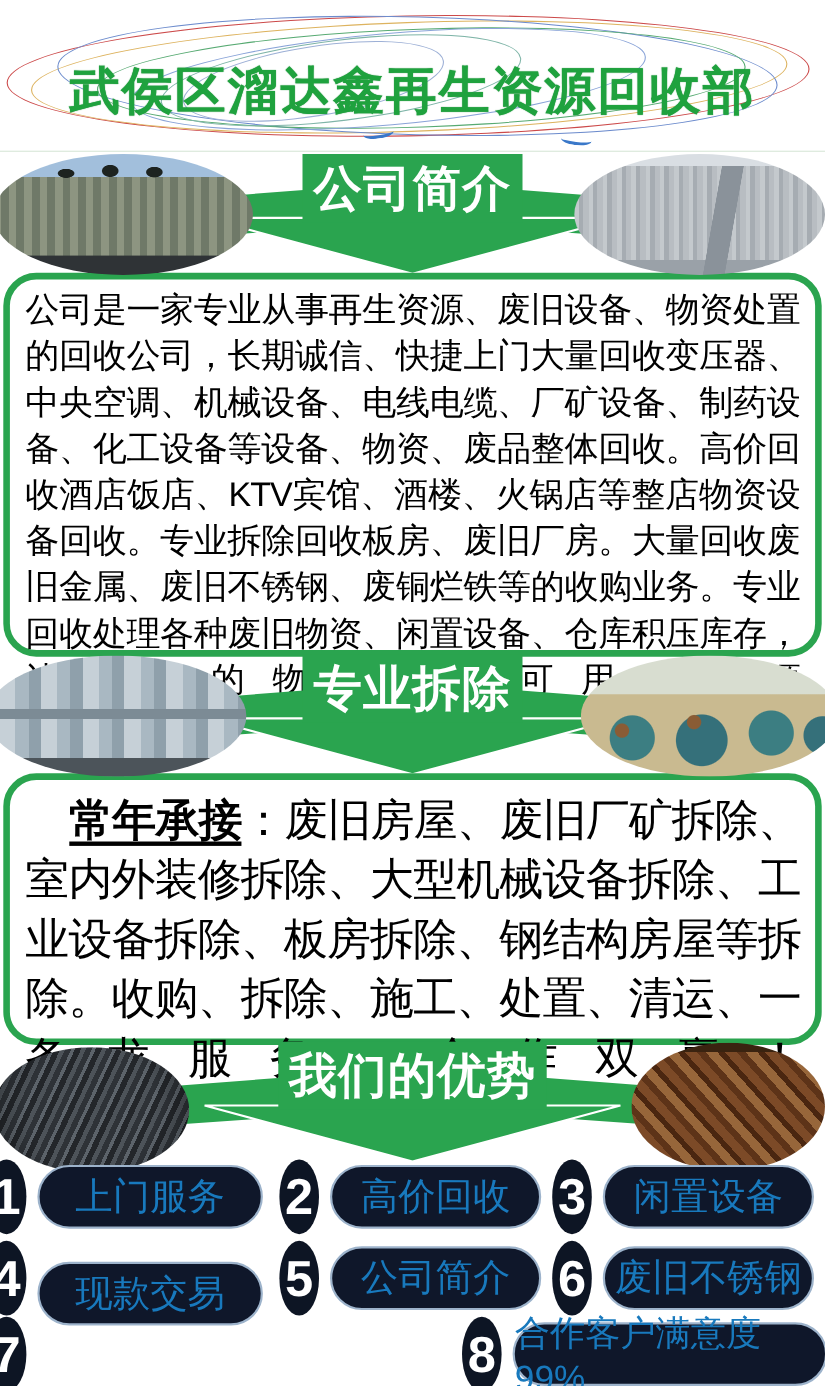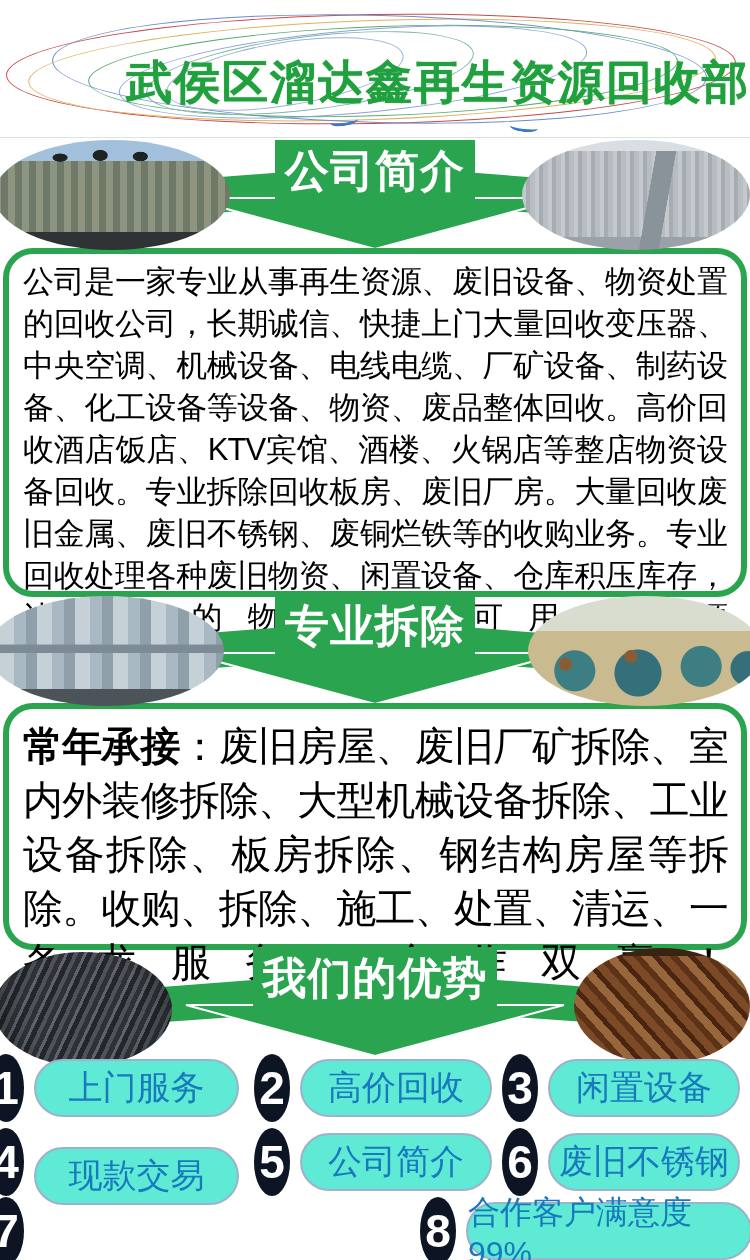--- a/index.html
+++ b/index.html
@@ -10,21 +10,21 @@
   .title-area{ position:absolute; left:0; top:0; width:750px; height:140px; }
   .ring{ position:absolute; border-radius:50%; }
   .ring.r1{ left:6px;  top:14px; width:730px; height:110px; border:1.6px solid #cc4a4a; transform:rotate(-1deg); }
   .ring.r2{ left:28px; top:20px; width:688px; height:100px; border:1.4px solid #ddb35f; transform:rotate(-2deg); }
   .ring.r3{ left:52px; top:15px; width:655px; height:108px; border:1.4px solid #6d8ccd; transform:rotate(1.5deg); }
   .ring.r4{ left:88px; top:26px; width:590px; height:90px;  border:1.3px solid #57aa72; transform:rotate(-2deg); }
   .ring.r5{ left:118px; top:30px; width:470px; height:84px; border:1.2px solid #8aa4d8; transform:rotate(-5deg); }
   .ring.r6{ left:145px; top:36px; width:330px; height:74px; border:1.2px solid #7fb5a8; transform:rotate(-7deg); }
   .ring.r7{ left:165px; top:42px; width:240px; height:64px; border:1px solid #9db0d6; transform:rotate(-9deg); }
   .swash{ position:absolute; border-radius:50%; border-bottom:3px solid #3a78c9; width:28px; height:10px; transform:rotate(-8deg); }
-  .main-title{ position:absolute; left:0; top:52px; width:750px; text-align:right;
+  .main-title{ position:absolute; left:0; top:52px; width:750px; text-align:center;
     font-size:46px; font-weight:bold; color:#1fa23e; letter-spacing:2px; white-space:nowrap;
     text-shadow:0 0 1px #188a34; }
   .faint-line{ position:absolute; left:0; top:137px; width:750px; height:1px; background:#d8e6d8; }
 
   
   .banner{ position:absolute; left:0; width:750px; height:115px; z-index:2; }
   .banner svg{ position:absolute; left:0; top:0; }
   .banner .heading{ position:absolute; top:2px; height:62px; width:750px; text-align:center;
     display:flex; align-items:center; justify-content:center;
     font-size:44px; font-weight:bold; color:#ffffff; letter-spacing:1px; }
@@ -69,28 +69,28 @@
       repeating-linear-gradient(48deg, #7c4a27 0 8px, #5d3318 8px 14px, #97663a 14px 22px, #4a2610 22px 27px); }
 
   
   .textblock{ position:absolute; left:3px; width:744px; background:#fff;
     border:6px solid #2aa44f; border-radius:30px; z-index:2; color:#000;
     text-align:justify; text-justify:inter-character; }
   .tb1{ top:248px; height:349px; padding:7px 14px;
     font-size:31px; line-height:42px; letter-spacing:-1px; font-weight:500; text-align-last:justify; }
   .tb2{ top:703px; height:247px; padding:10px 14px;
     font-size:40px; line-height:54px; letter-spacing:-2px; font-weight:500; text-align-last:justify; }
-  .tb2 .lead{ font-weight:bold; text-underline-offset:6px; }
+  .tb2 .lead{ font-weight:bold; text-decoration:underline; text-underline-offset:6px;margin-left:40px; }
 
   
   .adv-item{ position:absolute; display:flex; align-items:center; height:68px; z-index:3; }
   .adv-num{ width:36px; height:68px; border-radius:50%; background:#0d1524; color:#fff;
     font-size:46px; font-weight:bold; display:flex; align-items:center; justify-content:center;
     flex:0 0 36px; }
-  .adv-pill{ height:58px; margin-left:10px; background:#5eead4; border:2px solid #9db3cb;
+  .adv-pill{ height:58px; margin-left:10px; background:#0f172a; border:2px solid #9db3cb;
     border-radius:30px; display:flex; align-items:center; justify-content:center;
     color:#1879bd; font-size:34px; font-weight:500; letter-spacing:0; }
   .adv-pill.wide{ font-size:32px; }
 </style>
 </head>
 <body>
 
 <div class="stage">
 
   <div class="title-area">

